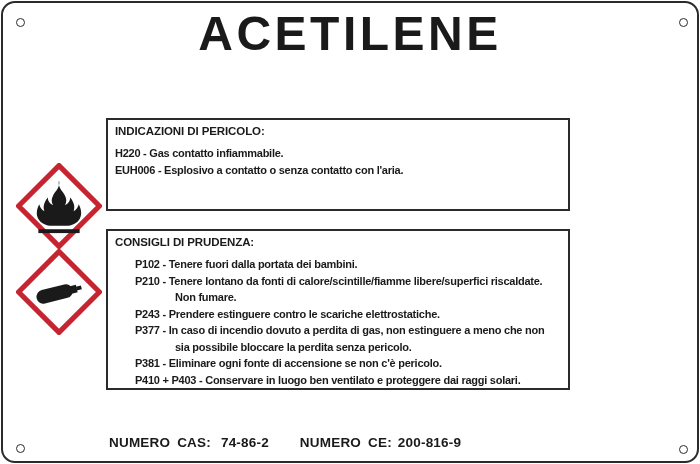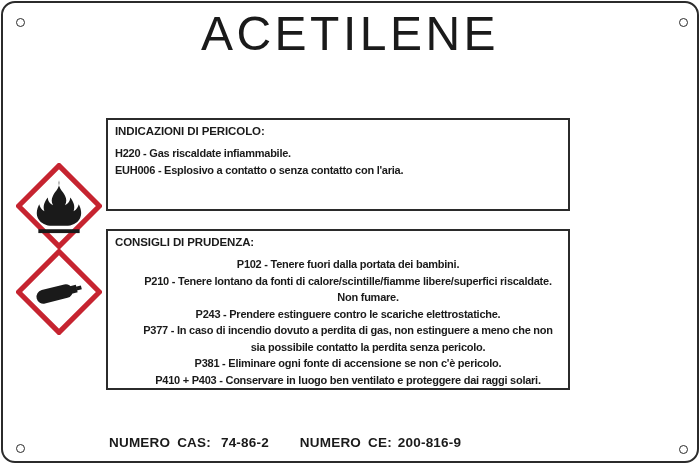--- a/index.html
+++ b/index.html
@@ -16,21 +16,21 @@
     position:absolute; width:9px; height:9px; box-sizing:border-box;
     border:1.8px solid #2b2b2b; border-radius:50%; background:#ffffff;
   }
   .hole.tl { left:13px; top:15px; }
   .hole.tr { left:676px; top:15px; }
   .hole.bl { left:13px; top:441px; }
   .hole.br { left:676px; top:442px; }
 
   .title {
     position:absolute; left:0; right:0; top:2px; text-align:center;
-    font-size:48px; font-weight:400; letter-spacing:3.5px;
+    font-size:48px; font-weight:700; letter-spacing:3.5px;
     line-height:58px; color:#1a1a1a; white-space:nowrap;
   }
 
   .picto { position:absolute; width:86px; height:86px; }
   .picto.flame    { left:13px; top:160px; }
   .picto.cylinder { left:13px; top:246px; }
 
   .box {
     position:absolute; left:103px; width:464px; box-sizing:border-box;
     border:2px solid #2b2b2b; background:#ffffff; padding:5px 7px;
@@ -39,21 +39,21 @@
   .box.precaution { top:226px; height:161px; }
 
   .box-header {
     font-size:11.5px; font-weight:700; letter-spacing:-0.1px;
     margin-bottom:8px; white-space:nowrap;
   }
   .stmt {
     font-size:11px; font-weight:700; line-height:16.5px;
     letter-spacing:-0.25px;
   }
-  .stmt.p-line { padding-left:60px; text-indent:-40px;text-align:center; }
+  .stmt.p-line { padding-left:60px; text-indent:-40px; }
 
   .footer {
     position:absolute; left:106px; top:432px;
     font-size:13.5px; font-weight:700; letter-spacing:0.2px;
     word-spacing:3px; white-space:nowrap;
   }
   .footer .cas-value { margin-left:10px; }
   .footer .ce-label  { margin-left:24px; }
   .footer .ce-value  { margin-left:6px; }
 </style>
@@ -86,30 +86,30 @@
       <g transform="rotate(-14 50 50)" fill="#1a1a1a">
         <rect x="23" y="43" width="43" height="16" rx="8"></rect>
         <rect x="64" y="46.5" width="7" height="9"></rect>
         <rect x="70.5" y="48.7" width="6" height="4.6"></rect>
       </g>
     </svg>
   </div>
 
   <div class="box hazard">
     <div class="box-header">INDICAZIONI DI PERICOLO:</div>
-    <div class="stmt">H220 - Gas riscaldate infiammabile.</div>
+    <div class="stmt">H220 - Gas contatto infiammabile.</div>
     <div class="stmt">EUH006 - Esplosivo a contatto o senza contatto con l'aria.</div>
   </div>
 
   <div class="box precaution">
     <div class="box-header">CONSIGLI DI PRUDENZA:</div>
     <div class="stmt p-line">P102 - Tenere fuori dalla portata dei bambini.</div>
     <div class="stmt p-line">P210 - Tenere lontano da fonti di calore/scintille/fiamme libere/superfici riscaldate. Non fumare.</div>
     <div class="stmt p-line">P243 - Prendere estinguere contro le scariche elettrostatiche.</div>
-    <div class="stmt p-line">P377 - In caso di incendio dovuto a perdita di gas, non estinguere a meno che non sia possibile contatto la perdita senza pericolo.</div>
+    <div class="stmt p-line">P377 - In caso di incendio dovuto a perdita di gas, non estinguere a meno che non sia possibile bloccare la perdita senza pericolo.</div>
     <div class="stmt p-line">P381 - Eliminare ogni fonte di accensione se non c'è pericolo.</div>
     <div class="stmt p-line">P410 + P403 - Conservare in luogo ben ventilato e proteggere dai raggi solari.</div>
   </div>
 
   <div class="footer">
     <span class="cas-label">NUMERO CAS:</span><span class="cas-value">74-86-2</span>
     <span class="ce-label">NUMERO CE:</span><span class="ce-value">200-816-9</span>
   </div>
 
 </div>

